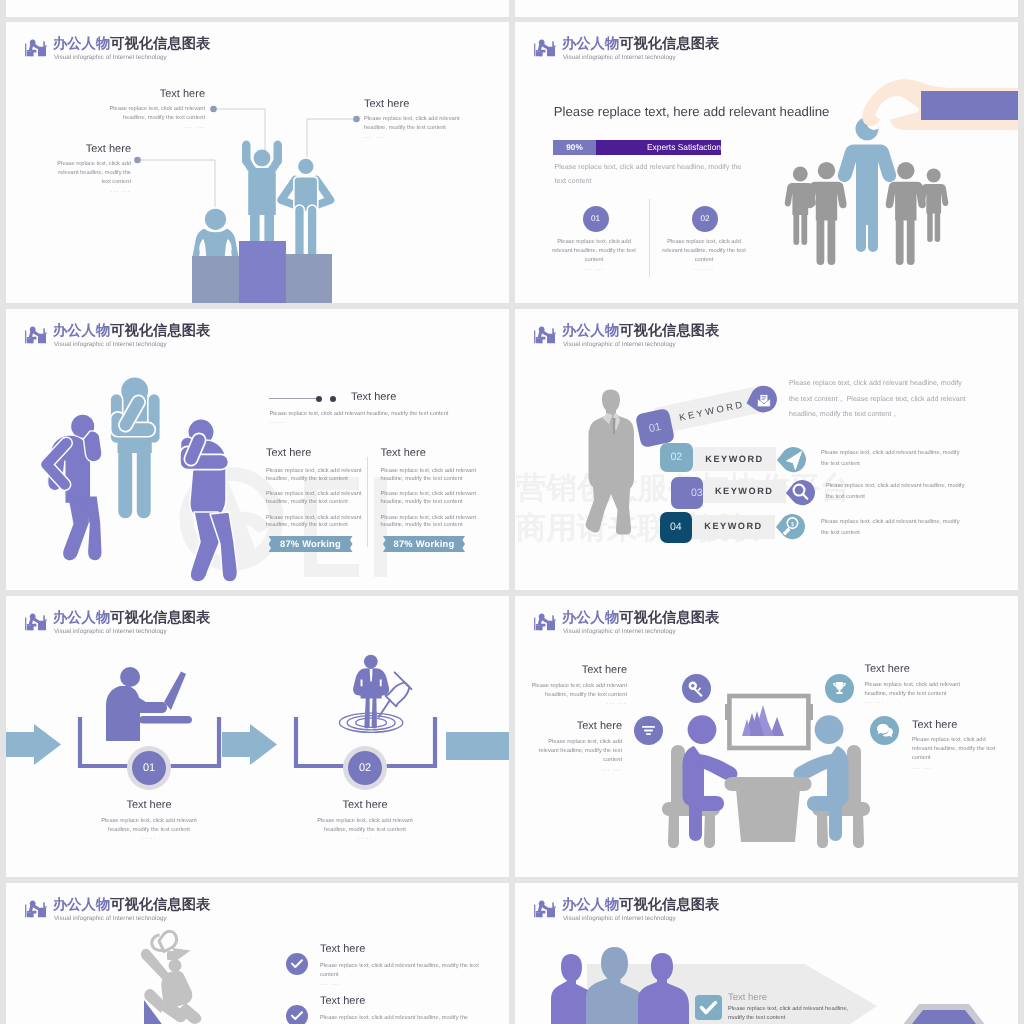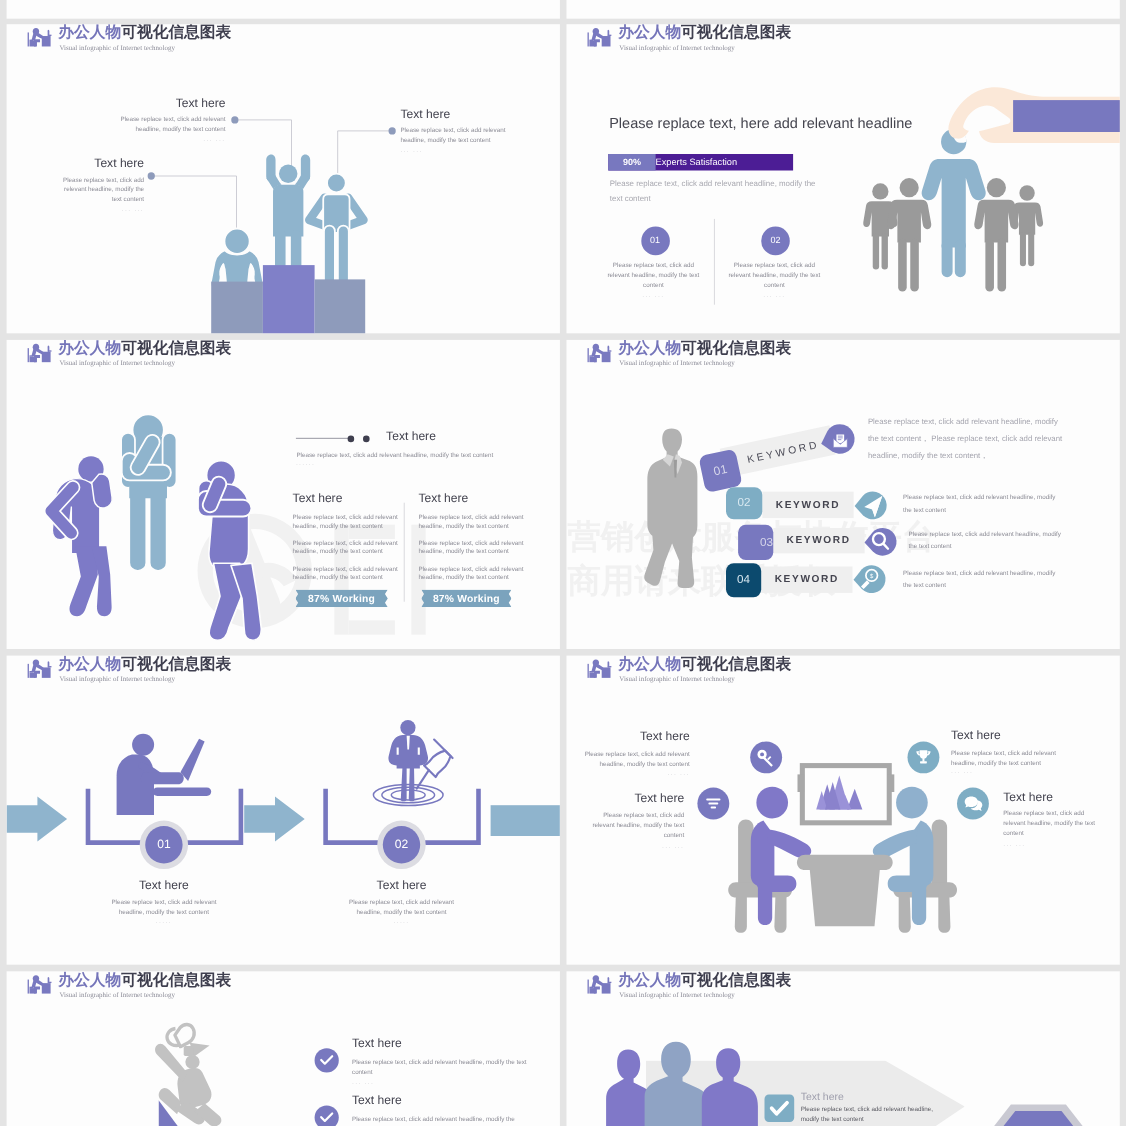--- a/index.html
+++ b/index.html
@@ -10,21 +10,21 @@
 .s1{left:515px;top:-264px;}
 .s2{left:6px;top:22px;}
 .s3{left:515px;top:22px;}
 .s4{left:6px;top:309px;}
 .s5{left:515px;top:309px;}
 .s6{left:6px;top:596px;}
 .s7{left:515px;top:596px;}
 .s8{left:6px;top:883px;}
 .s9{left:515px;top:883px;}
 
-.hdr{position:absolute;left:17.5px;top:2px;width:300px;height:26px;font-family:Liberation Serif, serif;}
+.hdr{position:absolute;left:17.5px;top:16px;width:300px;height:26px;}
 .hdr-icon{position:absolute;left:0px;top:0px;width:23px;height:18.5px;}
 .hdr-title{position:absolute;left:29.5px;top:-1.5px;font-size:14.3px;font-weight:bold;line-height:1;white-space:nowrap;}
 .hdr-title .p{color:#7474b9;}
 .hdr-title .d{color:#3f3f4f;}
 .hdr-sub{position:absolute;left:30.5px;top:15.5px;font-size:6.3px;color:#8c8c98;white-space:nowrap;letter-spacing:.02px;}
 
 .th{font-size:11px;color:#43434f;font-weight:normal;letter-spacing:0px;}
 .bd{font-size:5.7px;color:#8a8a94;line-height:1.6;}
 .dots{font-size:5.2px;color:#bcbcc4;letter-spacing:1.2px;}
 svg{display:block;overflow:visible;}
@@ -133,21 +133,21 @@
             <rect x="39.2" y="15" width="6.4" height="2.4"></rect>
           </g>
         </svg>
         <div class="hdr-title"><span class="p">办公人物</span><span class="d">可视化信息图表</span></div>
         <div class="hdr-sub">Visual infographic of Internet technology</div>
       </div>
  <div class="abs" style="left:38.8px;top:82px;font-size:13.2px;color:#45454f;white-space:nowrap;letter-spacing:0px">Please replace text, here add relevant headline</div>
  <div class="abs" style="left:38px;top:117.7px;width:168.3px;height:15.5px;background:#4c1d95">
    <div class="abs" style="left:0;top:0;width:43px;height:15.5px;background:#7878bf"></div>
    <div class="abs" style="left:0;top:0;width:43px;height:15.5px;line-height:15.5px;text-align:center;color:#fff;font-size:8.2px;font-weight:bold">90%</div>
-   <div class="abs" style="left:43px;top:0;width:125px;height:15.5px;line-height:15.5px;text-align:left;color:#fff;font-size:8.4px">Experts Satisfaction</div>
+   <div class="abs" style="left:43px;top:0;width:125px;height:15.5px;line-height:15.5px;text-align:right;color:#fff;font-size:8.4px">Experts Satisfaction</div>
  </div>
  <div class="abs" style="left:39.4px;top:138px;width:200px;font-size:7.2px;color:#a8a8b0;line-height:1.9">Please replace text, click add relevant headline, modify the text content</div>
  <div class="abs" style="left:67.5px;top:184px;width:26px;height:26px;border-radius:50%;background:#7878bf;color:#fff;font-size:8.2px;text-align:center;line-height:26px">01</div>
  <div class="abs" style="left:36px;top:216px;width:86px;text-align:center">
    <div class="bd">Please replace text, click add relevant headline, modify the text content</div>
    <div class="dots" style="margin-top:2px">··· ···</div>
  </div>
  <div class="abs" style="left:177px;top:184px;width:26px;height:26px;border-radius:50%;background:#7878bf;color:#fff;font-size:8.2px;text-align:center;line-height:26px">02</div>
  <div class="abs" style="left:146px;top:216px;width:86px;text-align:center">
    <div class="bd">Please replace text, click add relevant headline, modify the text content</div>

